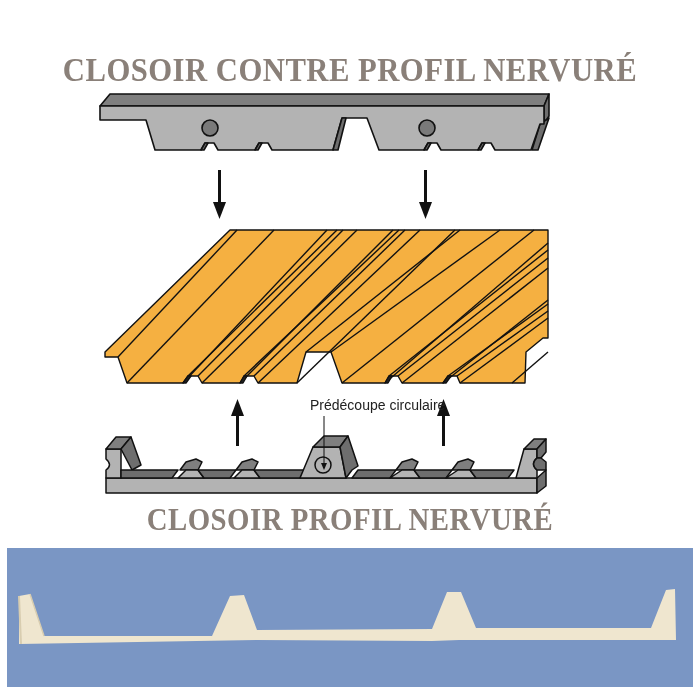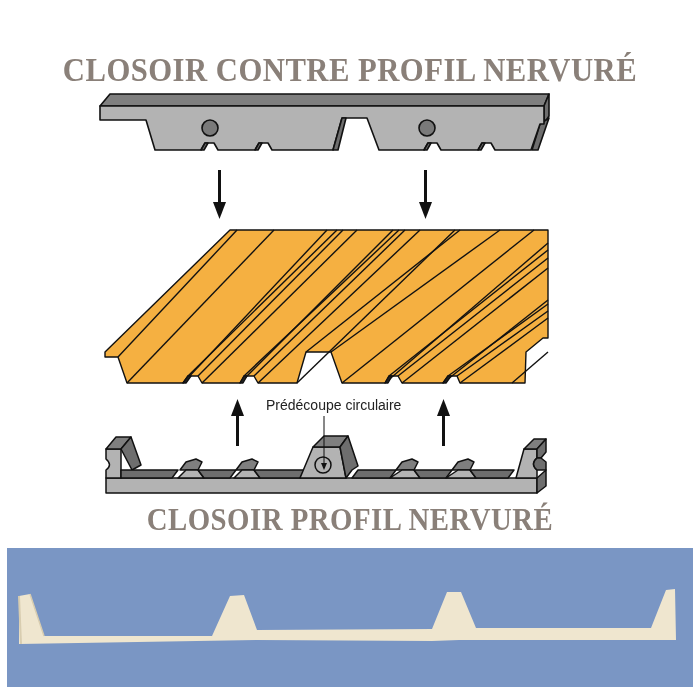--- a/index.html
+++ b/index.html
@@ -8,21 +8,21 @@
     position: absolute; left: 0; width: 700px; text-align: center;
     color: #8a8079; font-weight: bold; letter-spacing: 0.5px;
     font-family: "Liberation Serif", "DejaVu Serif", serif;
     transform-origin: center;
   }
   #title-top { top: 52px; font-size: 33px; transform: scaleX(0.93); }
   #title-bottom { top: 502px; font-size: 31px; transform: scaleX(0.93); }
   #diagram { position: absolute; left: 0; top: 0; }
   .label {
     position: absolute; font-family: "Liberation Sans", sans-serif;
-    font-size: 14px; color: #222;
+    font-size: 14px; color: #222; margin-left: 44px;
   }
   #photo-panel {
     position: absolute; left: 7px; top: 548px; width: 686px; height: 139px;
     background: #7a96c4;
   }
 </style>
 </head>
 <body>
 
 <div id="title-top" class="title">CLOSOIR CONTRE PROFIL NERVURÉ</div>

